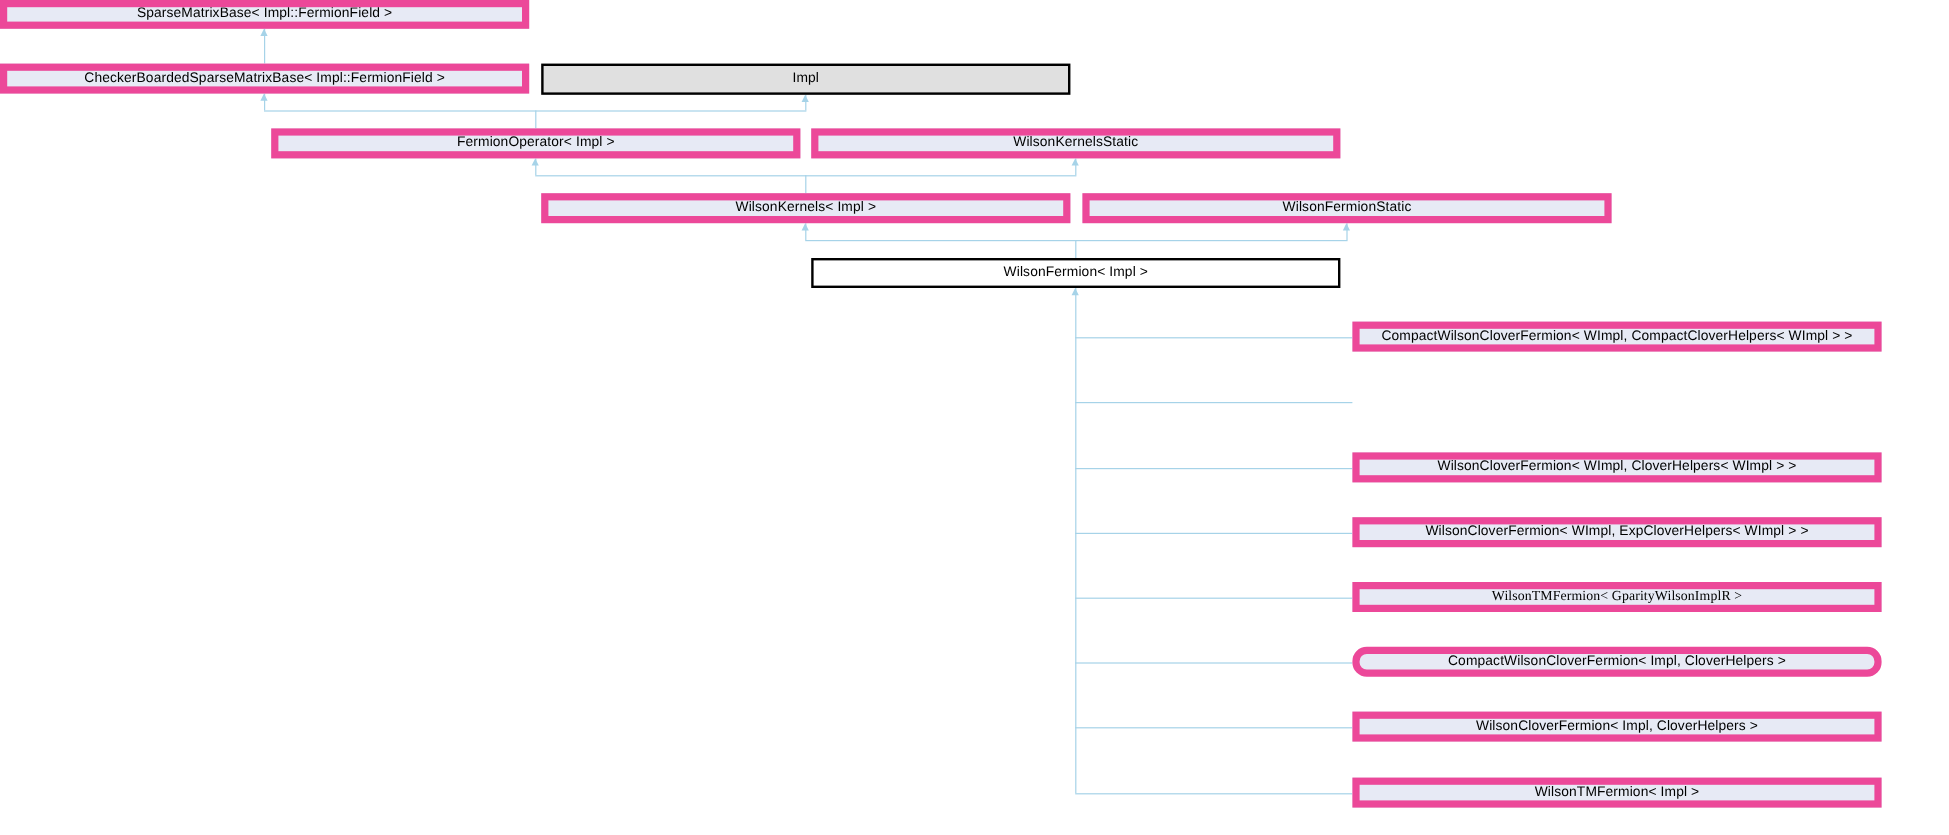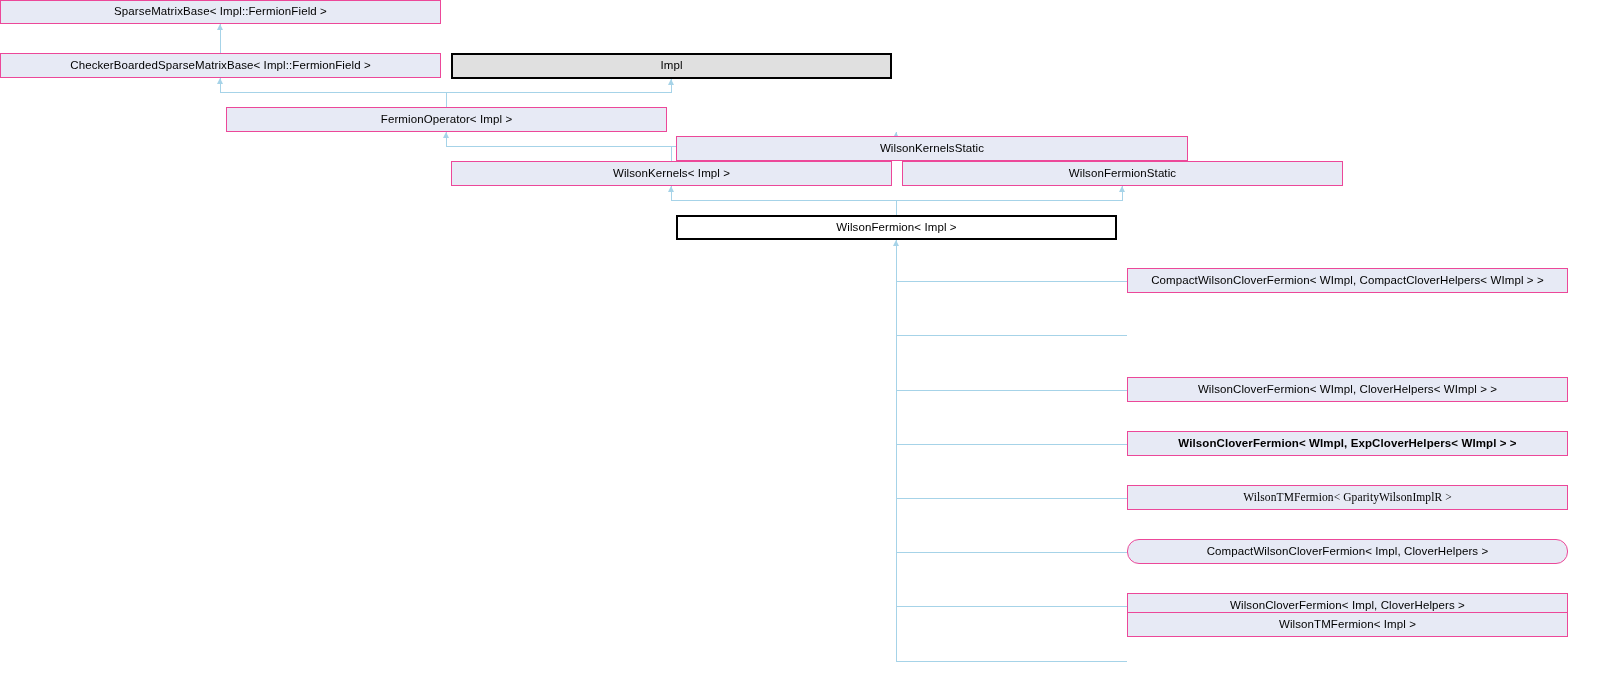--- a/index.html
+++ b/index.html
@@ -13,21 +13,21 @@
     width: 1624px;
     height: 696px;
     background: #ffffff;
     font-family: "Liberation Sans", sans-serif;
     overflow: hidden;
   }
   .node {
     position: absolute;
     box-sizing: border-box;
     background: #e7eaf5;
-    border: 1px solid #ec4899;
+    border: 6px solid #ec4899;
     color: #000000;
     font-size: 11.5px;
     line-height: 1;
     display: flex;
     align-items: center;
     justify-content: center;
     text-align: center;
     white-space: nowrap;
     overflow: hidden;
     letter-spacing: 0.1px;
@@ -105,21 +105,21 @@
   </div>
 
   <div class="node grey" style="left:451px; top:53px; width:441px; height:26px;">
     <span>Impl</span>
   </div>
 
   <div class="node" style="left:226px; top:107px; width:441px; height:25px;">
     <span>FermionOperator&lt; Impl &gt;</span>
   </div>
 
-  <div class="node" style="left:676px; top:107px; width:512px; height:25px;margin-top:29px;">
+  <div class="node" style="left:676px; top:107px; width:441px; height:25px;">
     <span>WilsonKernelsStatic</span>
   </div>
 
   <div class="node" style="left:451px; top:161px; width:441px; height:25px;">
     <span>WilsonKernels&lt; Impl &gt;</span>
   </div>
 
   <div class="node" style="left:902px; top:161px; width:441px; height:25px;">
     <span>WilsonFermionStatic</span>
   </div>
@@ -130,33 +130,33 @@
 
   <div class="node" style="left:1127px; top:268px; width:441px; height:25px;">
     <span>CompactWilsonCloverFermion&lt; WImpl, CompactCloverHelpers&lt; WImpl &gt; &gt;</span>
   </div>
 
 
   <div class="node" style="left:1127px; top:377px; width:441px; height:25px;">
     <span>WilsonCloverFermion&lt; WImpl, CloverHelpers&lt; WImpl &gt; &gt;</span>
   </div>
 
-  <div class="node" style="left:1127px; top:431px; width:441px; height:25px;font-weight:bold;">
+  <div class="node" style="left:1127px; top:431px; width:441px; height:25px;">
     <span>WilsonCloverFermion&lt; WImpl, ExpCloverHelpers&lt; WImpl &gt; &gt;</span>
   </div>
 
   <div class="node" style="left:1127px; top:485px; width:441px; height:25px;font-family:Liberation Serif, serif;">
     <span>WilsonTMFermion&lt; GparityWilsonImplR &gt;</span>
   </div>
 
   <div class="node" style="left:1127px; top:539px; width:441px; height:25px;border-radius:12px;">
     <span>CompactWilsonCloverFermion&lt; Impl, CloverHelpers &gt;</span>
   </div>
 
   <div class="node" style="left:1127px; top:593px; width:441px; height:25px;">
     <span>WilsonCloverFermion&lt; Impl, CloverHelpers &gt;</span>
   </div>
 
-  <div class="node" style="left:1127px; top:612px; width:441px; height:25px;">
+  <div class="node" style="left:1127px; top:648px; width:441px; height:25px;">
     <span>WilsonTMFermion&lt; Impl &gt;</span>
   </div>
 
 </div>
 
 </body></html>

